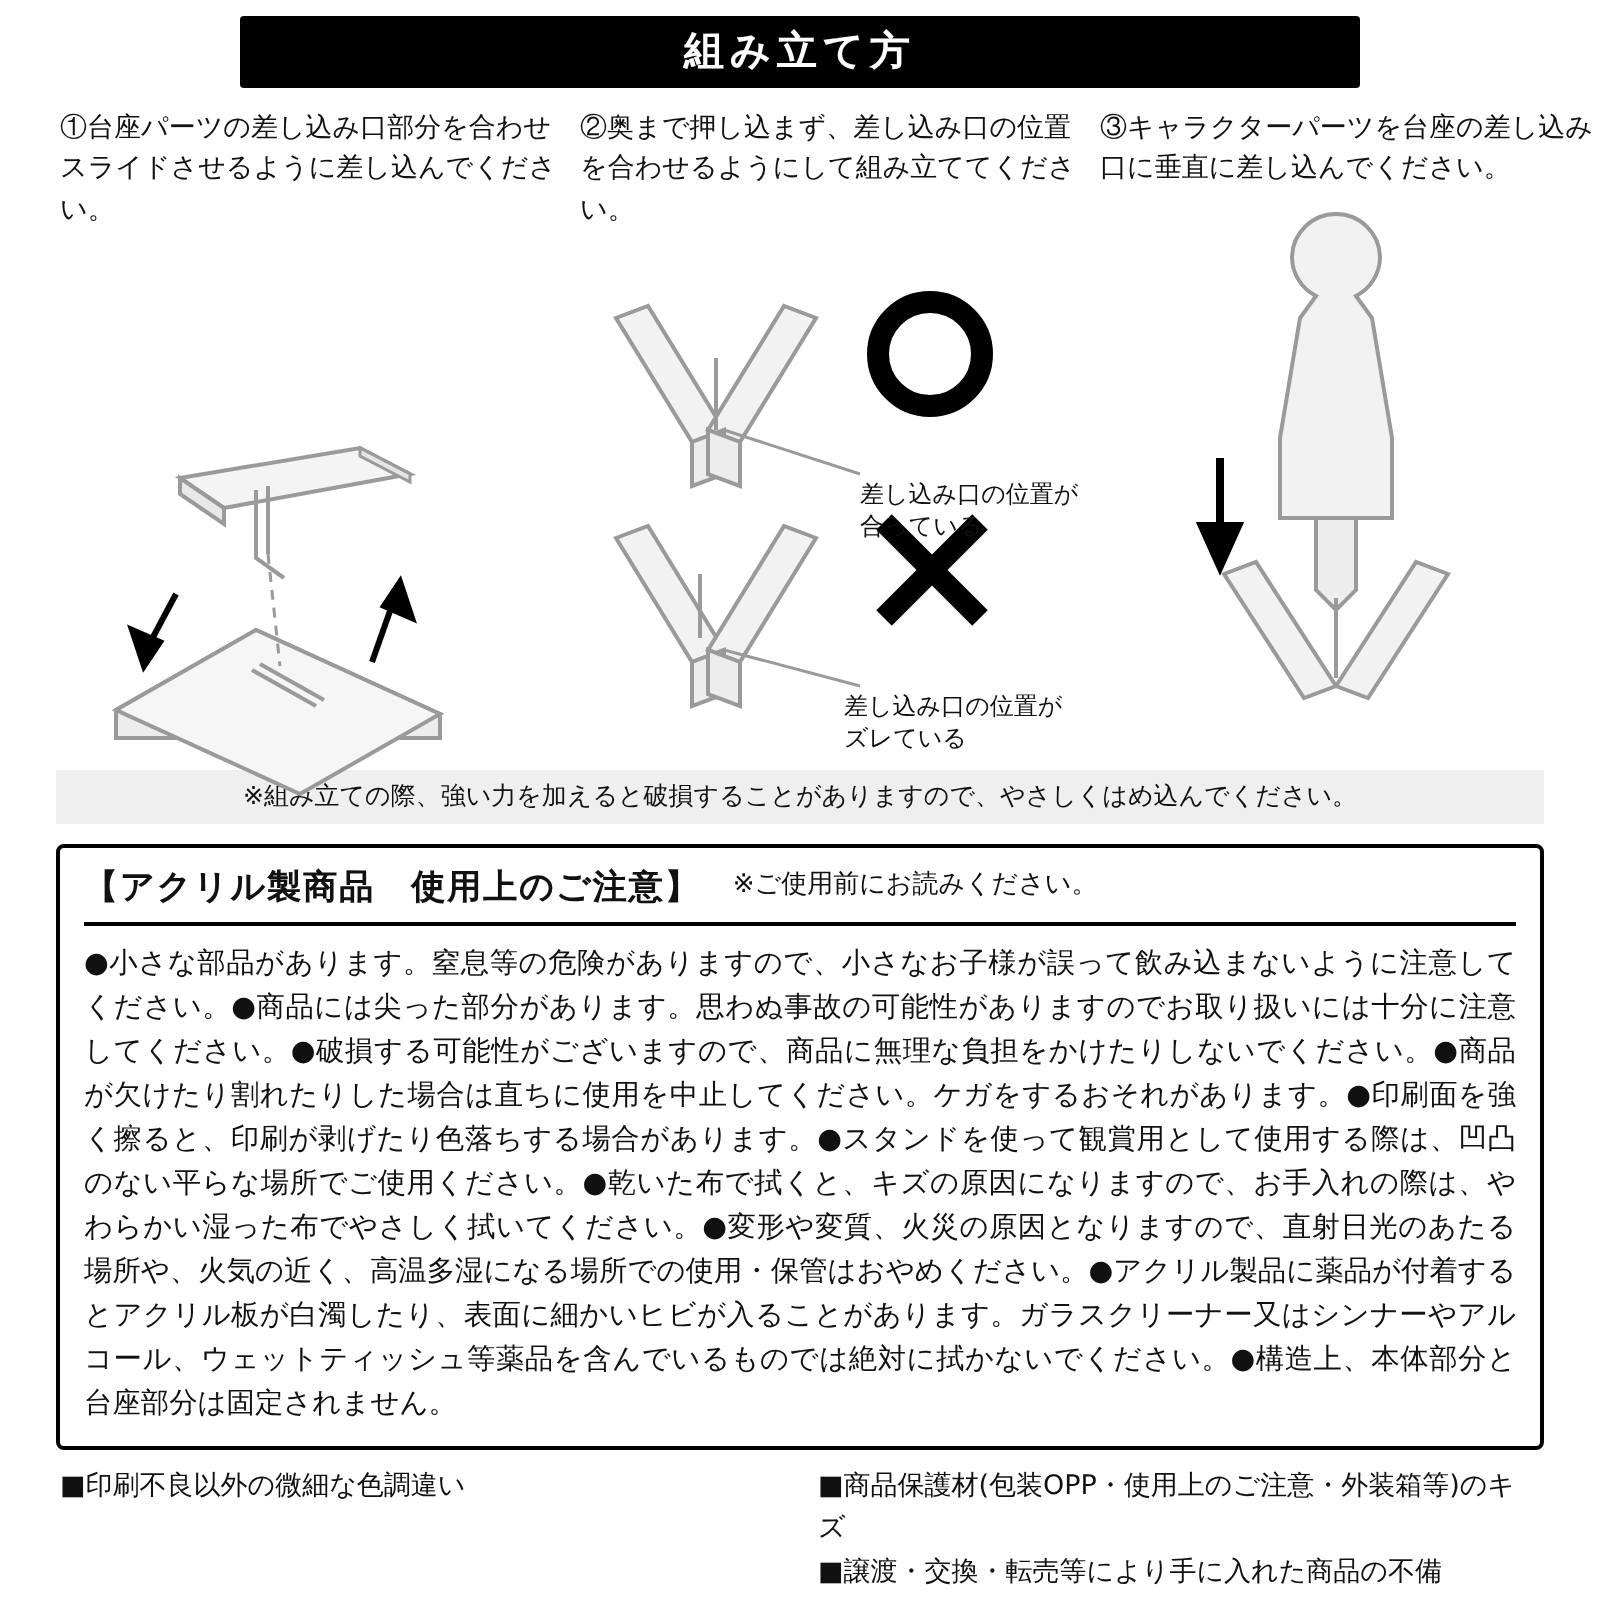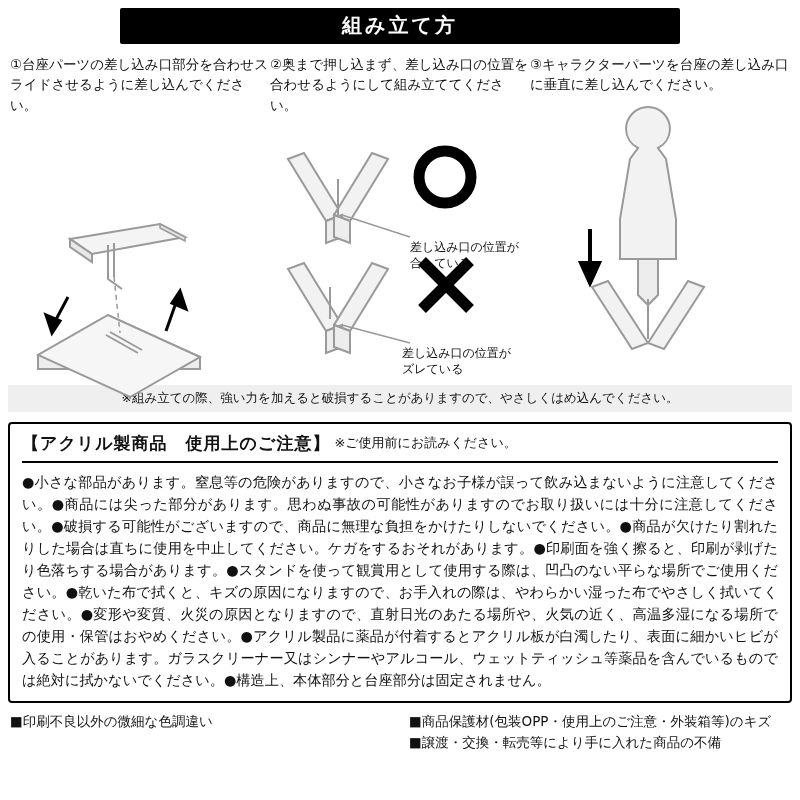--- a/index.html
+++ b/index.html
@@ -3,57 +3,57 @@
 <meta charset="utf-8">
 <style>
   html,body{margin:0;padding:0;}
   body{
     width:800px;height:800px;
     background:#ffffff;
     font-family:"DejaVu Sans","Liberation Sans",sans-serif;
     color:#111;
     overflow:hidden;
   }
-  .page{position:relative;width:800px;height:632px;box-sizing:border-box;padding:8px 2px;}
+  .page{position:relative;width:800px;height:632px;box-sizing:border-box;padding:8px 22px;}
 
   
   .assembly-header{
     background:#000;color:#fff;
     text-align:center;
     font-weight:bold;
     font-size:20px;
     letter-spacing:3px;
     padding:4px 0 5px;
     width:560px;margin:0 auto;
     border-radius:2px;
   }
 
   
-  .steps{display:flex;margin-top:10px;padding:0 8px;}
+  .steps{display:flex;gap:10px;margin-top:10px;padding:0 8px;font-family:Liberation Serif, serif;}
   .step{flex:1;}
   .step-text{font-size:13.5px;line-height:1.5;letter-spacing:0px;}
   .diagram{position:relative;height:260px;margin-top:4px;}
   svg{display:block;overflow:visible;}
 
   .note-bar{
     margin:6px 6px 0;
     background:#efefef;
     text-align:center;
     font-size:12.5px;
     padding:5px 0;
   }
 
   
   .caution{
     margin:10px 6px 0;
     border:2px solid #000;
     border-radius:4px;
     padding:8px 12px 10px;
   }
-  .caution-title-row{display:flex;align-items:flex-start;gap:4px;}
+  .caution-title-row{display:flex;align-items:flex-start;gap:16px;}
   .caution-title{font-size:17px;font-weight:bold;letter-spacing:1px;white-space:nowrap;}
   .caution-sub{font-size:13px;line-height:1.35;padding-top:2px;}
   .hr{border:none;border-top:2px solid #000;margin:6px 0 8px;}
   .caution-body{font-size:14.2px;line-height:1.55;text-align:justify;}
 
   
   .bottom{margin:8px 8px 0;}
   .bottom-title{font-size:17px;font-weight:bold;border-bottom:0;}
   .bottom-grid{display:flex;gap:18px;margin-top:5px;}
   .bottom-col{flex:1;font-size:13.5px;line-height:1.6;}

